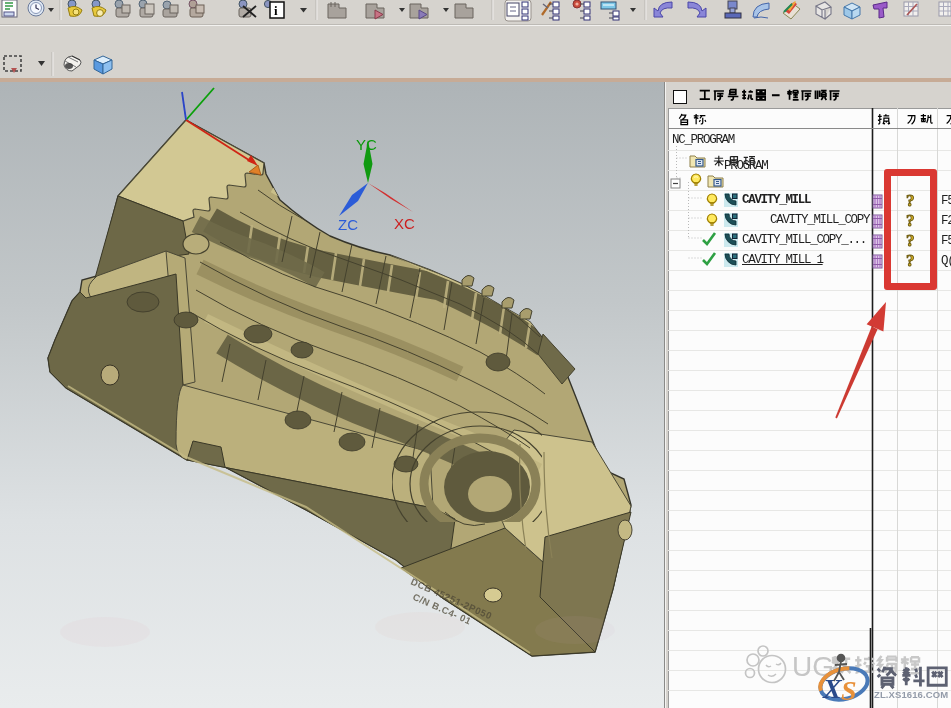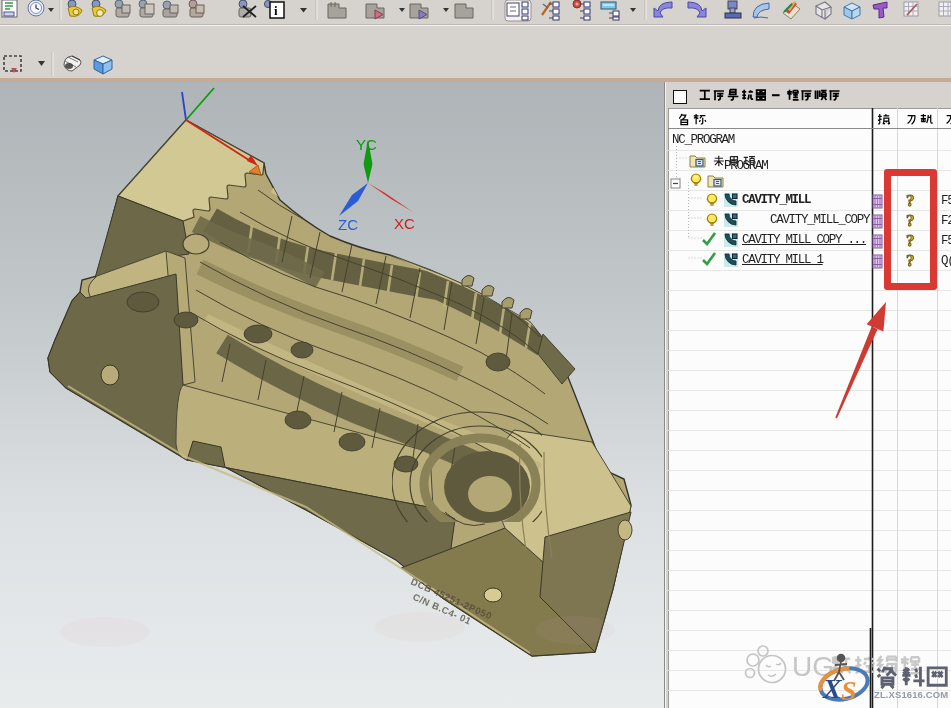--- a/index.html
+++ b/index.html
@@ -447,21 +447,21 @@
     <g transform="translate(276,2) scale(0.88)">
           <use href="#g-dao"></use>
         </g>
   </svg>
 
   <div class="abs" style="left:2px;top:26px;width:283px;height:600px;font-family:'Liberation Mono',monospace;font-size:12.5px;letter-spacing:-1.3px;color:#1f1f1f;">
     <div class="abs" style="left:4px;top:25px;">NC_PROGRAM</div>
     <div class="abs" style="left:56px;top:51px;">PROGRAM</div>
     <div class="abs" style="left:74px;top:85px;font-weight:bold;">CAVITY_MILL</div>
     <div class="abs" style="left:74px;top:105px;margin-left:28px;">CAVITY_MILL_COPY</div>
-    <div class="abs" style="left:74px;top:125px;text-decoration:underline;">CAVITY_MILL_COPY_...</div>
+    <div class="abs" style="left:74px;top:125px;">CAVITY_MILL_COPY_...</div>
     <div class="abs" style="left:74px;top:145px;text-decoration:underline;">CAVITY_MILL_1</div>
     <div class="abs" style="left:273px;top:86px;">F5</div>
     <div class="abs" style="left:273px;top:106px;">F2</div>
     <div class="abs" style="left:273px;top:126px;">F5</div>
     <div class="abs" style="left:273px;top:146px;">Q(</div>
   </div>
 
   <svg class="abs" width="48" height="16" style="left:46px;top:72px" fill="none" stroke="#222" stroke-width="1.4">
     <g transform="scale(0.85)">
           <use href="#g-wei"></use>

